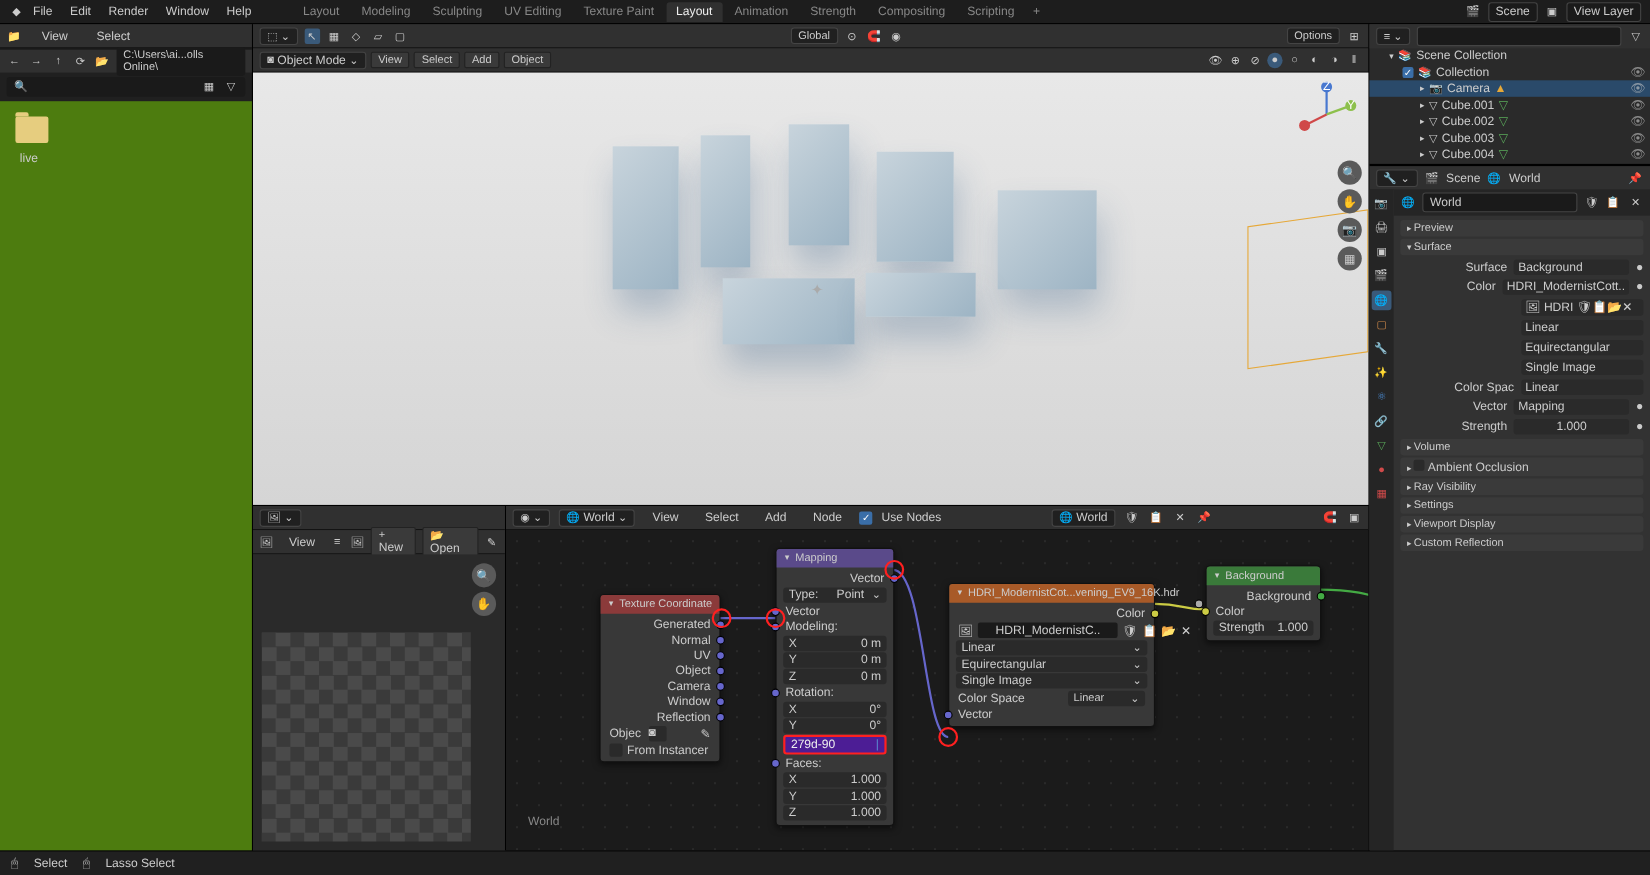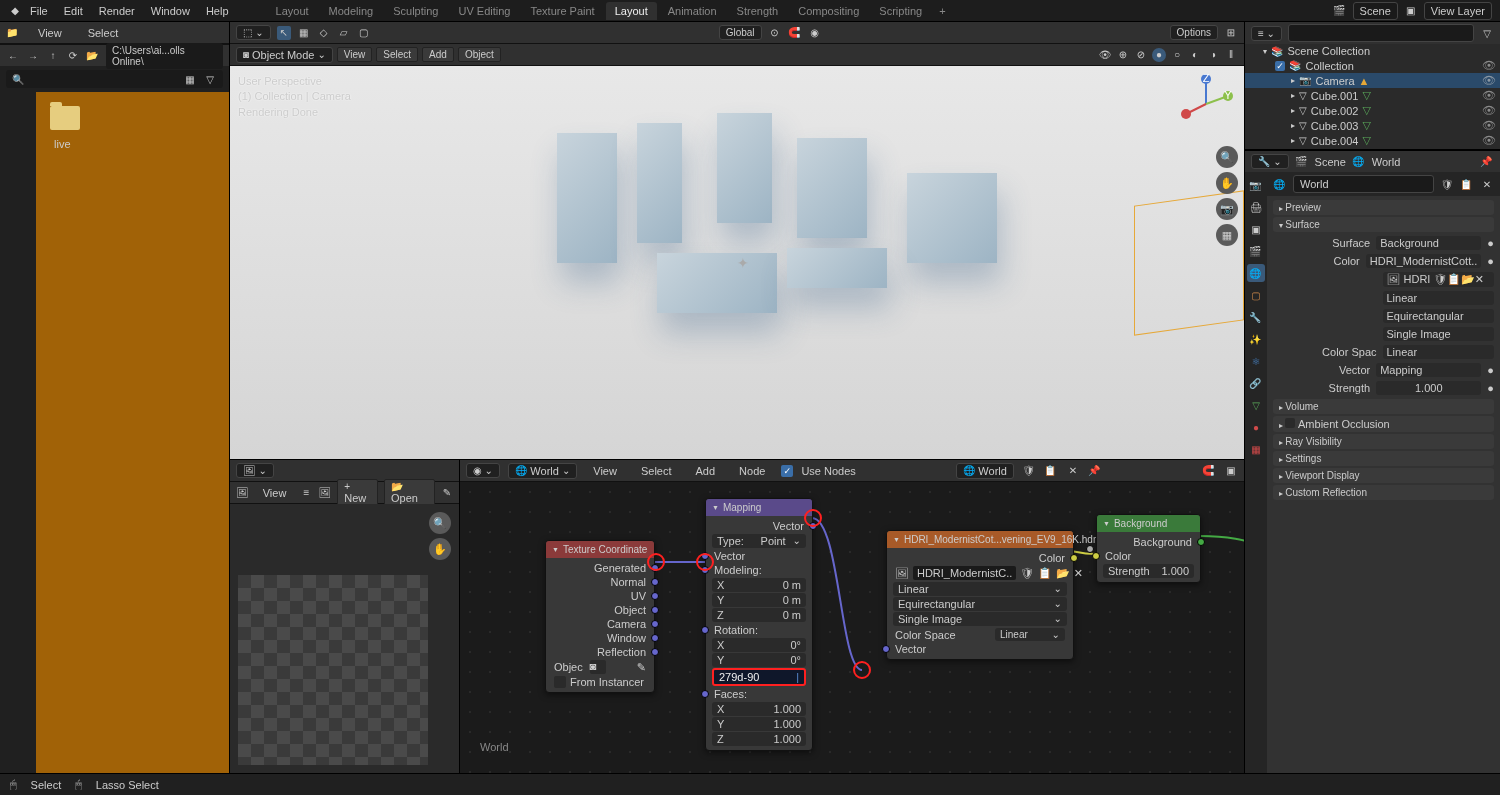--- a/index.html
+++ b/index.html
@@ -8,21 +8,21 @@
 .menu-item { padding:3px 8px; cursor:pointer; }
 .tabs { margin-left:30px; display:flex; gap:2px; }
 .tab { padding:3px 9px; color:#888; cursor:pointer; }
 .tab.active { background:#303030; color:#eee; border-radius:3px 3px 0 0; }
 .tab.plus { padding:3px 6px; }
 .topright { margin-left:auto; display:flex; align-items:center; gap:6px; }
 .field { background:#1a1a1a; border:1px solid #444; padding:2px 6px; border-radius:3px; }
 .main { display:flex; height:751px; }
 .left-col { width:230px; display:flex; flex-direction:column; border-right:1px solid #000; }
 .toolbar { height:22px; background:#303030; display:flex; align-items:center; padding:0 6px; gap:10px; border-bottom:1px solid #111; }
-.left-top { flex:1; background:#a16207;margin-left:36px; }
+.left-top { flex:1; background:#4d7c0f; }
 .folder-icon { width:30px; height:24px; background:#e6cd7f; border-radius:2px; margin:14px 0 4px 14px; position:relative; }
 .folder-icon::before { content:''; position:absolute; top:-4px; left:0; width:12px; height:4px; background:#e6cd7f; border-radius:2px 2px 0 0; }
 .folder-label { margin-left:18px; margin-top:8px; }
 .navrow { height:22px; background:#303030; display:flex; align-items:center; gap:6px; padding:0 6px; border-top:1px solid #111; }
 .path { flex:1; background:#1a1a1a; padding:2px 6px; border-radius:3px; font-size:10px; }
 .search { margin:4px 6px; background:#1a1a1a; border-radius:3px; padding:2px 6px; display:flex; gap:6px; }
 .center-col { flex:1; display:flex; flex-direction:column; }
 .viewport-wrap { flex:1; display:flex; flex-direction:column; min-height:0; }
 .vp-hdr { height:22px; background:#303030; display:flex; align-items:center; padding:0 6px; gap:6px; border-bottom:1px solid #111; }
 .vp-toolbar { height:22px; background:#303030; display:flex; align-items:center; padding:0 6px; gap:4px; border-bottom:1px solid #111; }
@@ -184,25 +184,20 @@
         <span class="icn">👁</span>
         <span class="icn">⊕</span>
         <span class="icn">⊘</span>
         <span class="icn" style="background:#3a5a7a;border-radius:50%;padding:2px">●</span>
         <span class="icn">○</span>
         <span class="icn">◐</span>
         <span class="icn">◑</span>
         <span class="icn">‖</span>
       </div>
       <div class="viewport">
-        <div class="vp-overlay">
-          <div>User Perspective</div>
-          <div>(1) Collection | Camera</div>
-          <div>Rendering Done</div>
-        </div>
         <div class="render-cubes">
           <div class="cube" style="left:120px;top:20px;width:60px;height:130px"></div>
           <div class="cube" style="left:200px;top:10px;width:45px;height:120px"></div>
           <div class="cube" style="left:280px;top:0;width:55px;height:110px"></div>
           <div class="cube" style="left:360px;top:25px;width:70px;height:100px"></div>
           <div class="cube" style="left:470px;top:60px;width:90px;height:90px"></div>
           <div class="cube" style="left:220px;top:140px;width:120px;height:60px"></div>
           <div class="cube" style="left:350px;top:135px;width:100px;height:40px"></div>
         </div>
         <div style="position:absolute;left:50%;top:48%;font-size:14px;color:#aaa">✦</div>
@@ -351,21 +346,21 @@
                 <span>Rotation:</span>
               </div>
             <div class="node-field">
                 <span>X</span>
                 <span>0°</span>
               </div>
             <div class="node-field">
                 <span>Y</span>
                 <span>0°</span>
               </div>
-            <div class="node-field hl-red" style="background:#0f172a">
+            <div class="node-field hl-red" style="background:#4c1d95">
                 <span style="color:#eee">279d-90</span>
                 <span style="color:#5a8ad0">|</span>
               </div>
             <div class="node-row">
                 <span class="sock in vec"></span>
                 <span>Faces:</span>
               </div>
             <div class="node-field">
                 <span>X</span>
                 <span>1.000</span>
@@ -376,30 +371,30 @@
               </div>
             <div class="node-field">
                 <span>Z</span>
                 <span>1.000</span>
               </div>
           </div>
         </div>
         <div class="red-circ" style="left:245px;top:102px"></div>
         <div class="red-circ" style="left:353px;top:58px"></div>
 
-        <div class="node" style="left:426px;top:70px;width:188px">
+        <div class="node" style="left:402px;top:70px;width:188px">
           <div class="node-title env-title">HDRI_ModernistCot...vening_EV9_16K.hdr</div>
           <div class="node-body">
             <div class="node-row right">
                 <span>Color</span>
                 <span class="sock out col"></span>
               </div>
             <div class="node-row" style="gap:4px">
                 <span>🖼</span>
-                <span style="background:#1a1a1a;padding:1px 4px;border-radius:2px;flex:1">HDRI_ModernistC..</span>
+                <span style="background:#1a1a1a;padding:1px 16px;border-radius:2px;flex:1">HDRI_ModernistC..</span>
                 <span>🛡</span>
                 <span>📋</span>
                 <span>📂</span>
                 <span>✕</span>
               </div>
             <div class="node-drop">
                 <span>Linear</span>
               </div>
             <div class="node-drop">
                 <span>Equirectangular</span>

